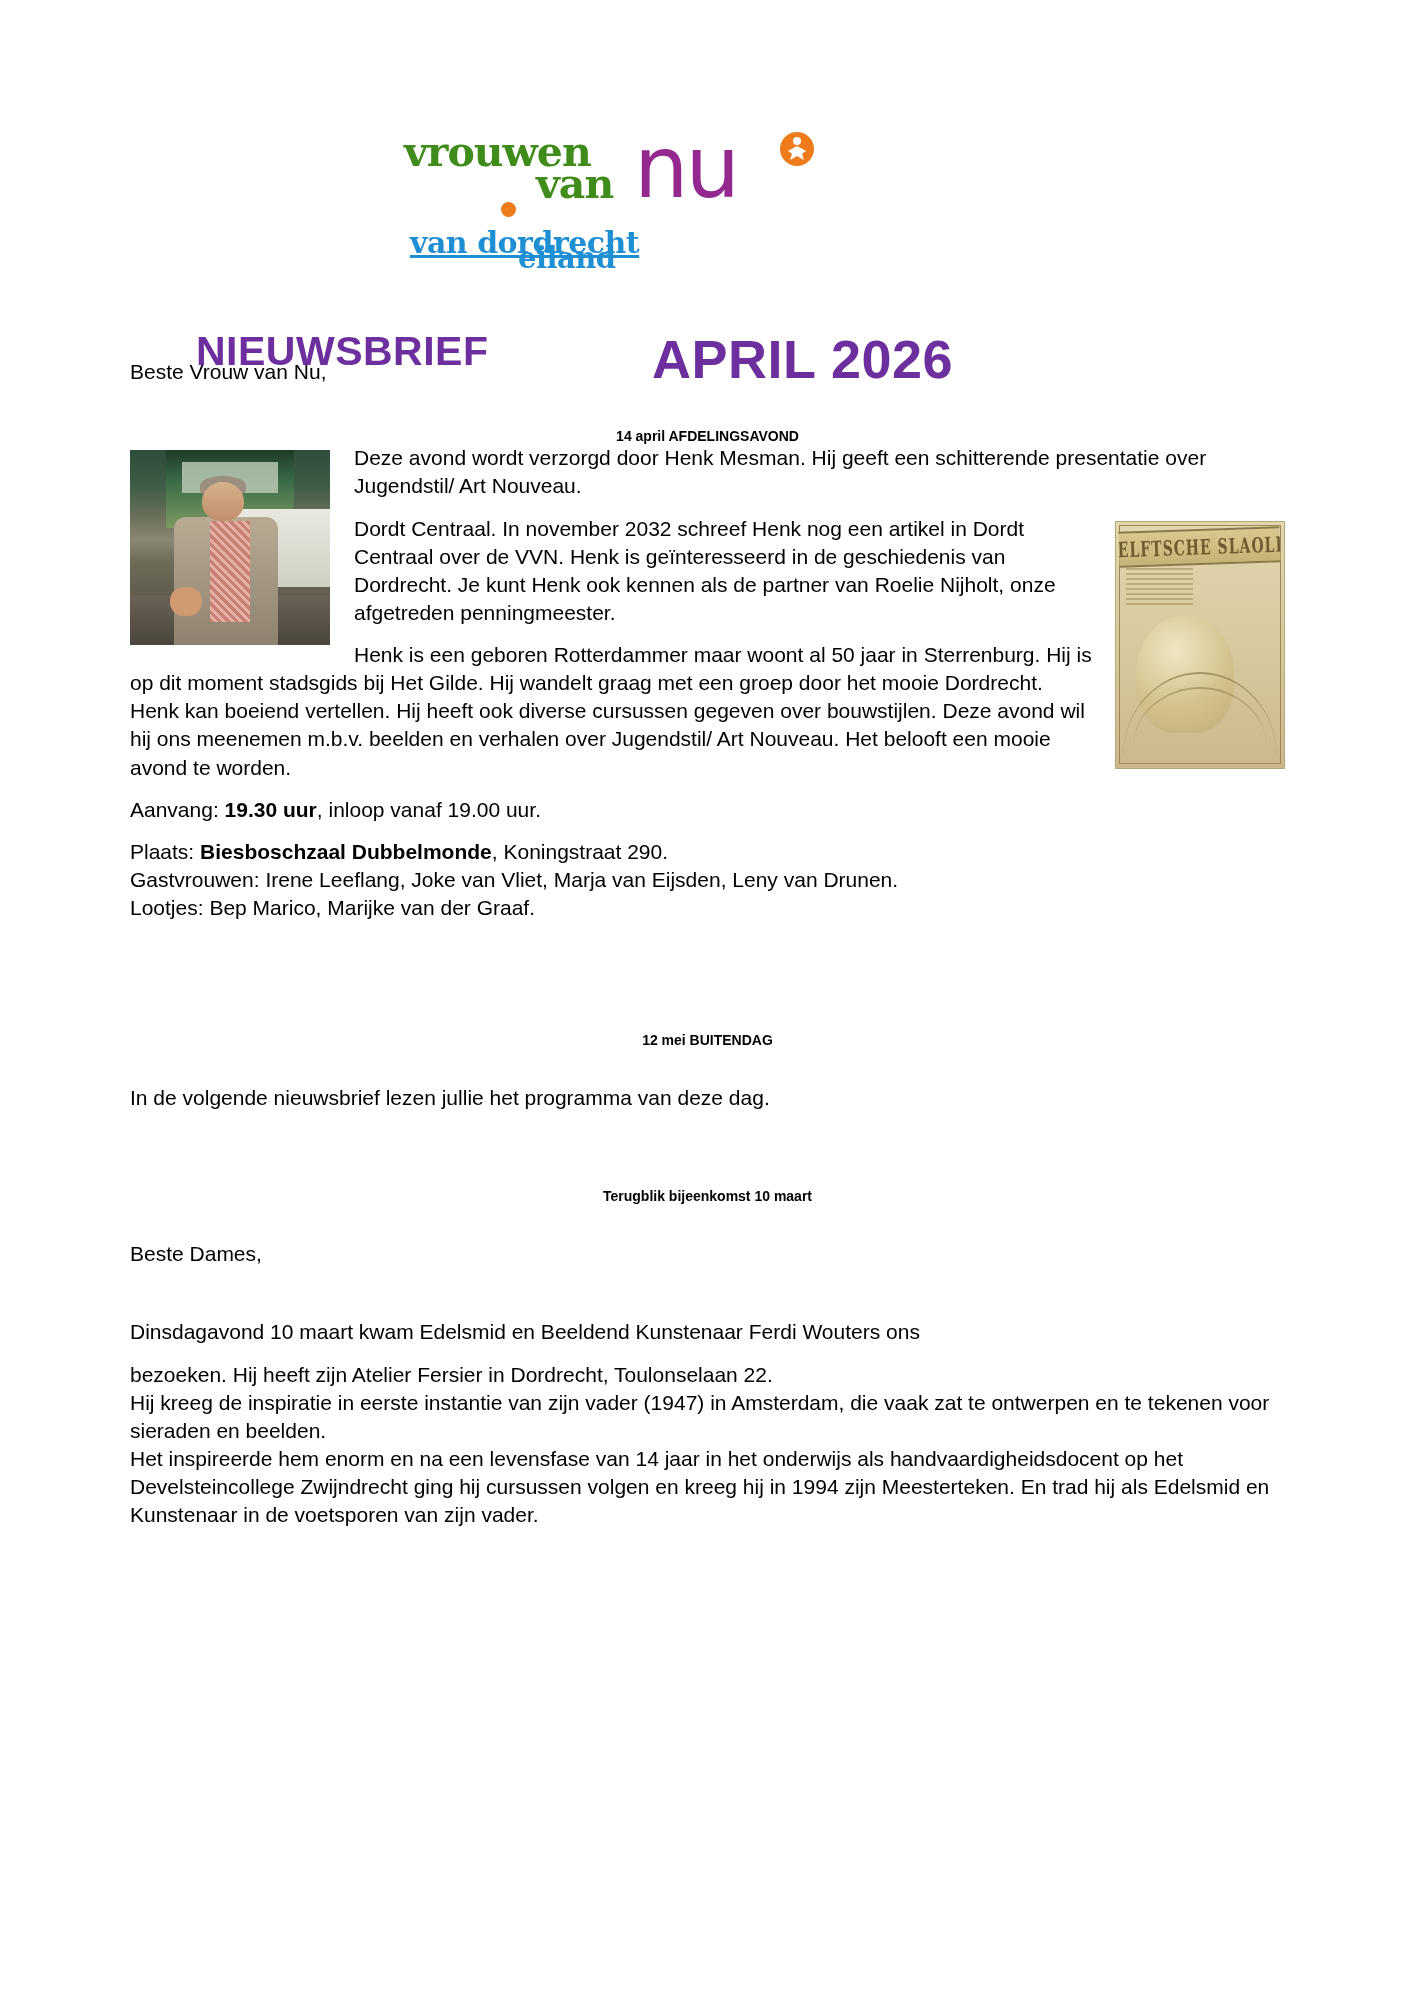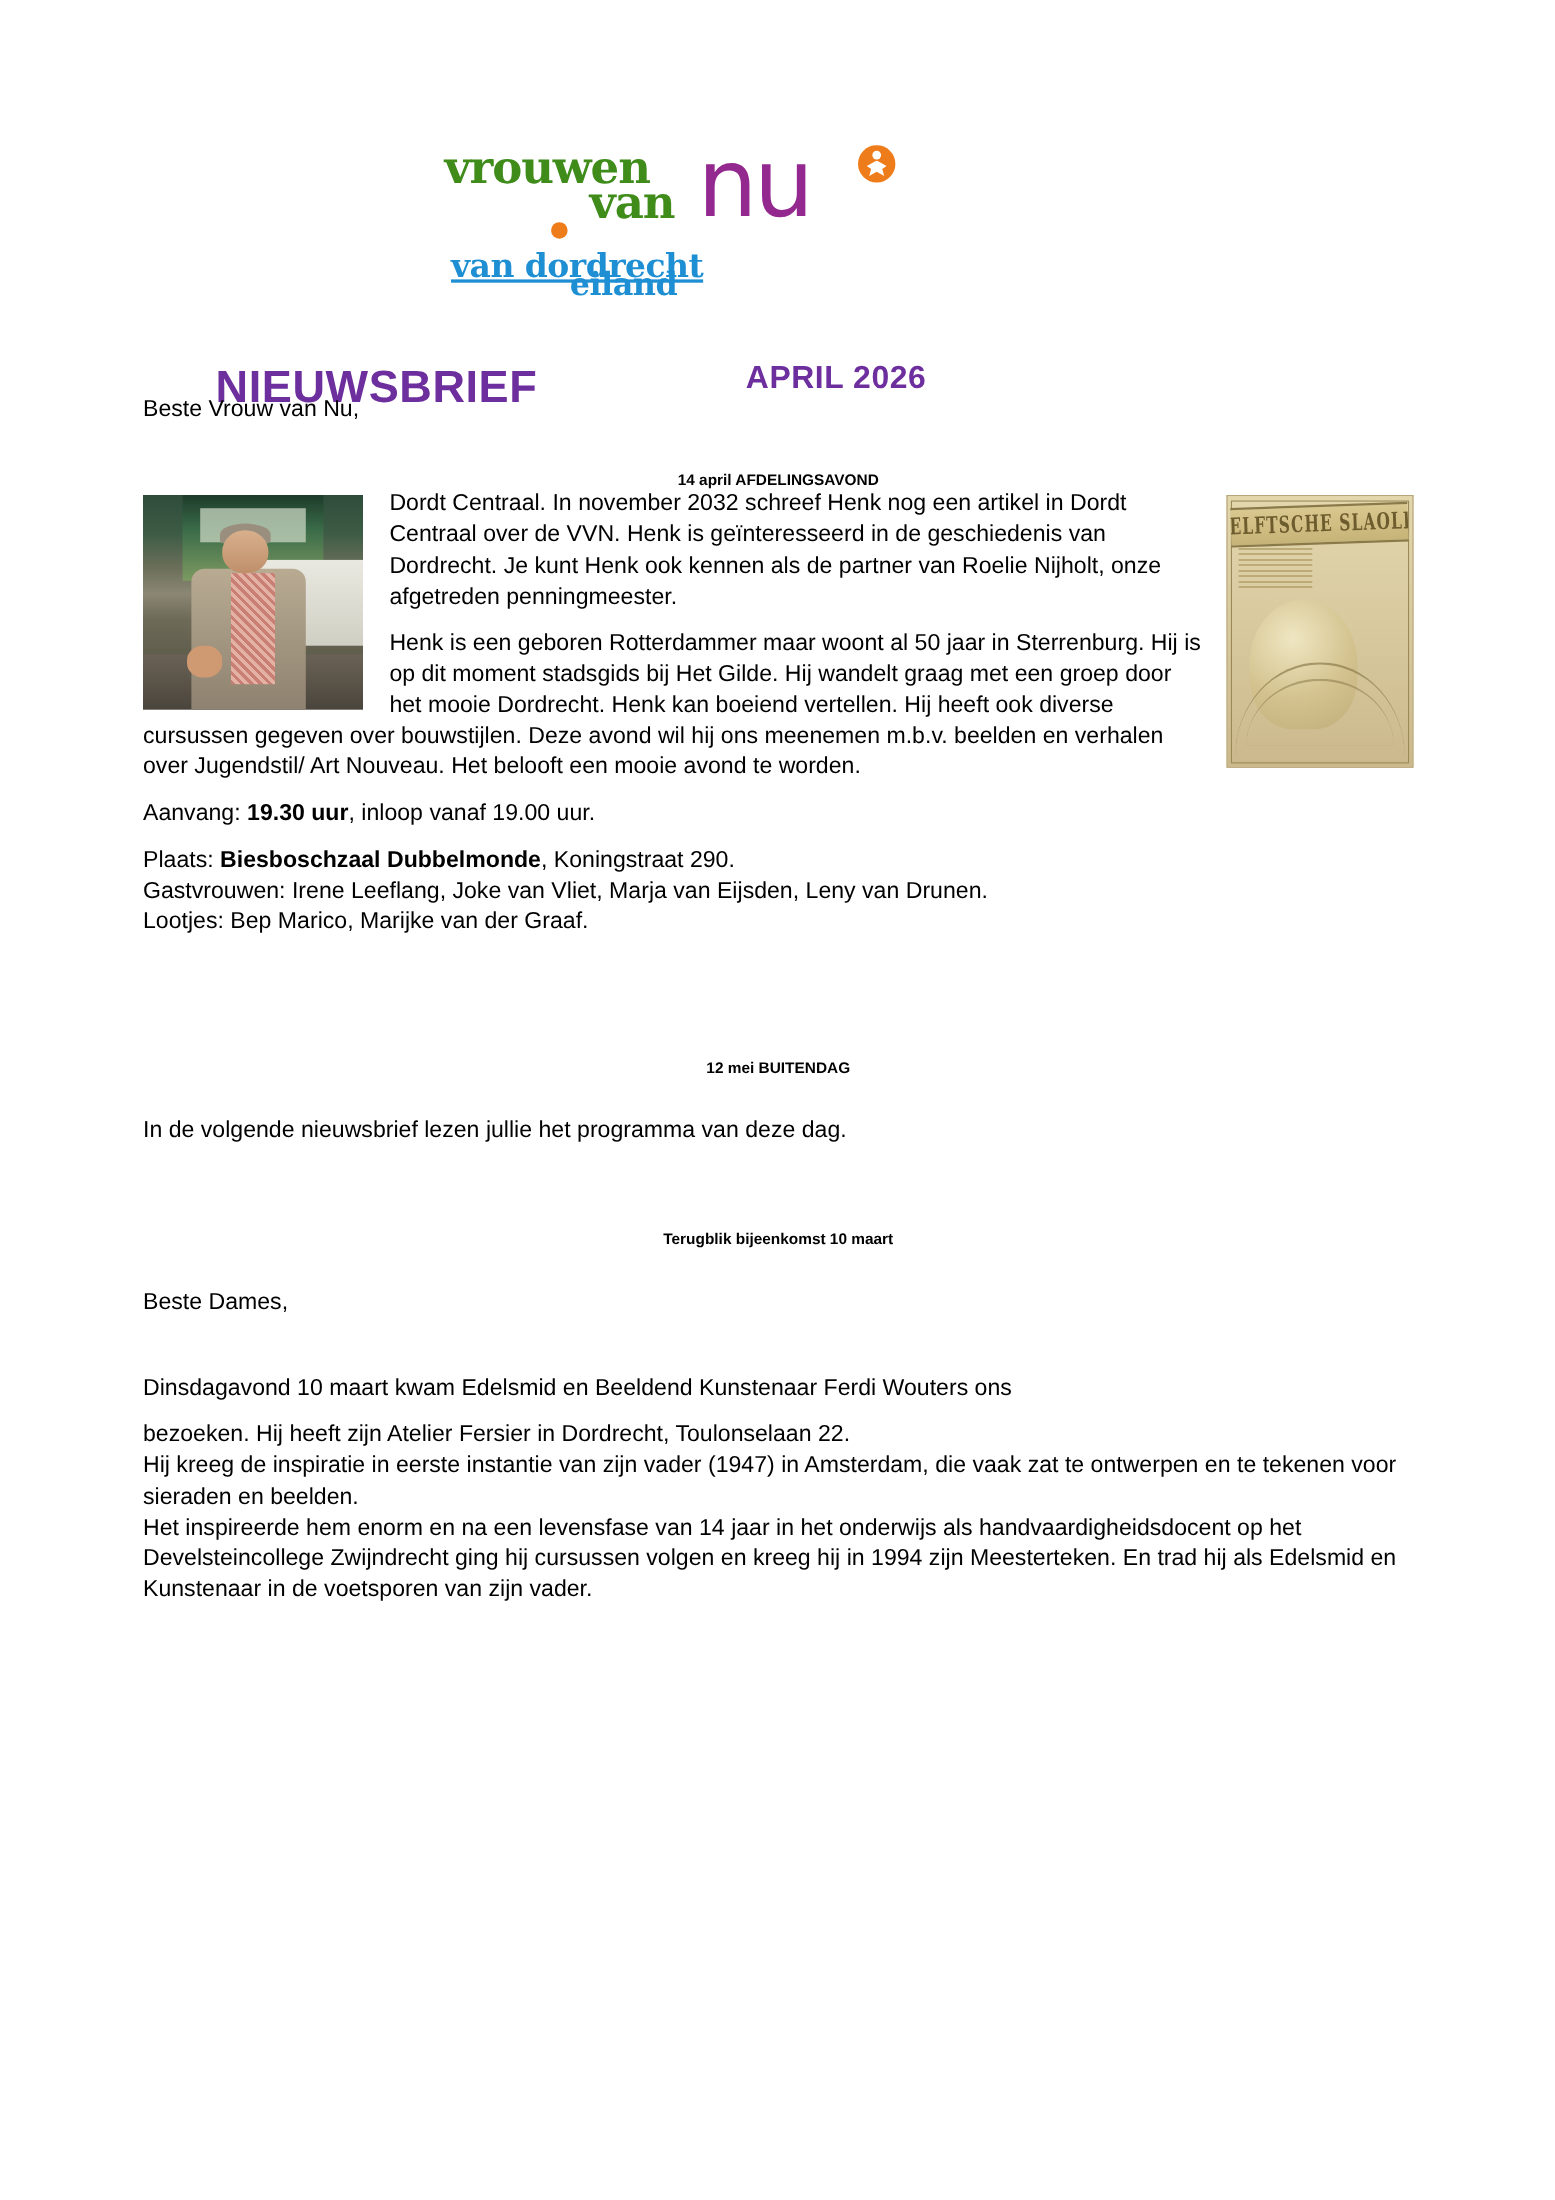--- a/index.html
+++ b/index.html
@@ -141,23 +141,23 @@
     position: absolute;
     left: 196px;
     top: 0;
     font-size: 41px;
     font-weight: bold;
     color: #6e2f9e;
     letter-spacing: 0.5px;
   }
   .title-date {
     position: absolute;
-    left: 678px;
+    left: 652px;
     top: 0;
-    font-size: 29px;
+    font-size: 54px;
     font-weight: bold;
     color: #6e2f9e;
     letter-spacing: 0.5px;
   }
 
   
   .content {
     position: absolute;
     left: 130px;
     top: 358px;
@@ -343,20 +343,21 @@
         <div class="ph-bus-win"></div>
         <div class="ph-bus-white"></div>
         <div class="ph-ground"></div>
         <div class="ph-person-body"></div>
         <div class="ph-person-shirt"></div>
         <div class="ph-person-hair"></div>
         <div class="ph-person-head"></div>
         <div class="ph-hand"></div>
       </div>
 
+      <p class="para">Deze avond wordt verzorgd door Henk Mesman. Hij geeft een schitterende presentatie over Jugendstil/ Art Nouveau.</p>
 
       <div class="photo-poster">
         <div class="po-bg"></div>
         <div class="po-frame"></div>
         <div class="po-banner">
           <span>DELFTSCHE SLAOLIE</span>
         </div>
         <div class="po-textblock"></div>
         <div class="po-figure"></div>
         <div class="po-swirl"></div>

